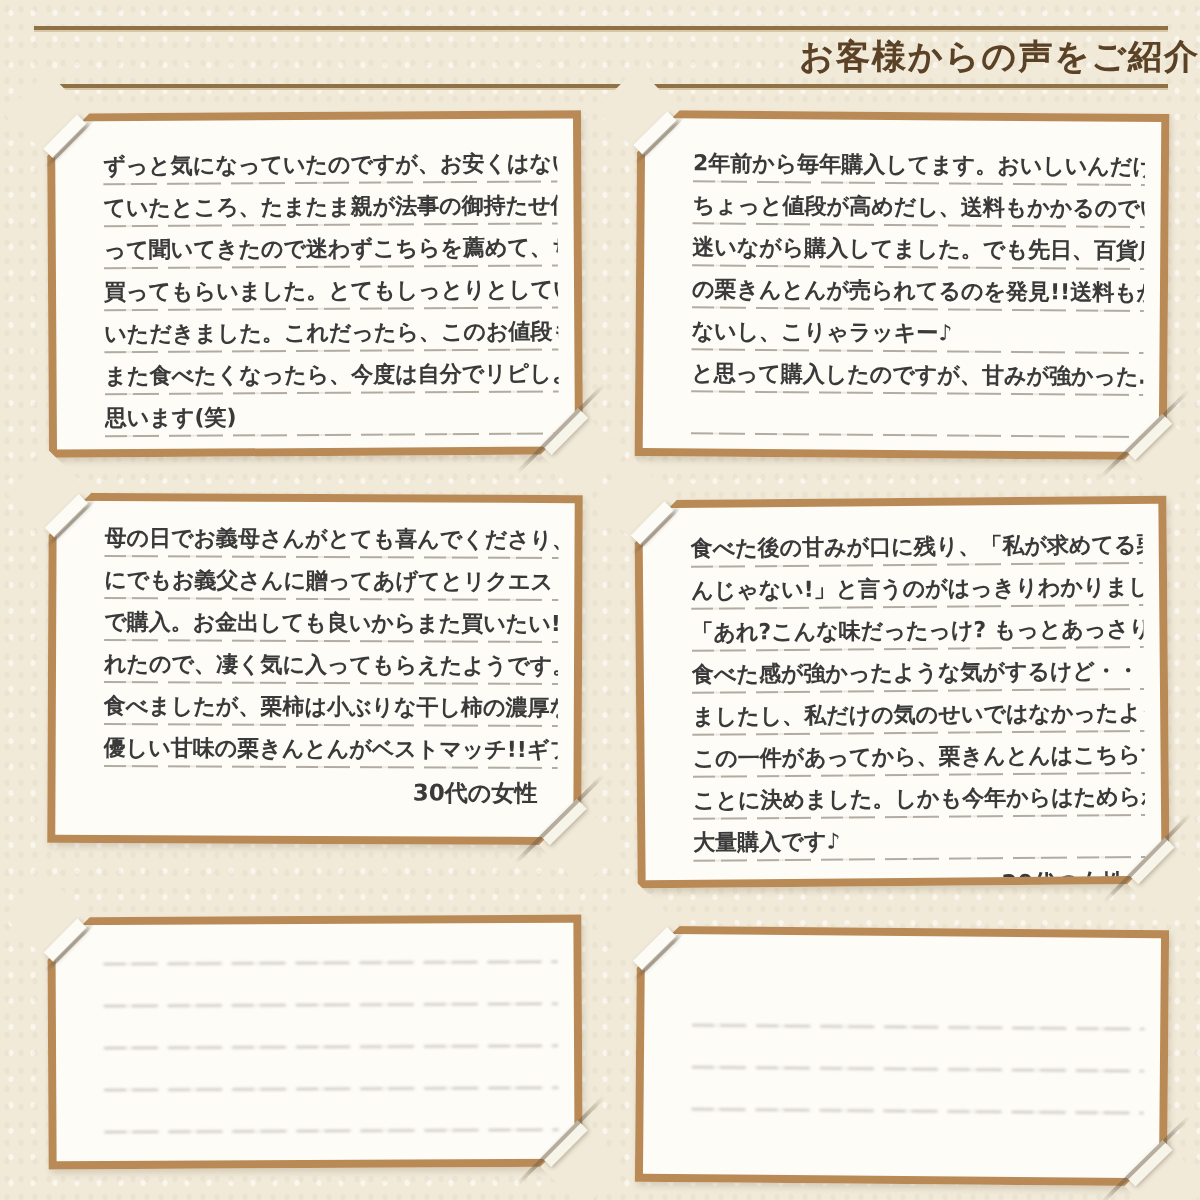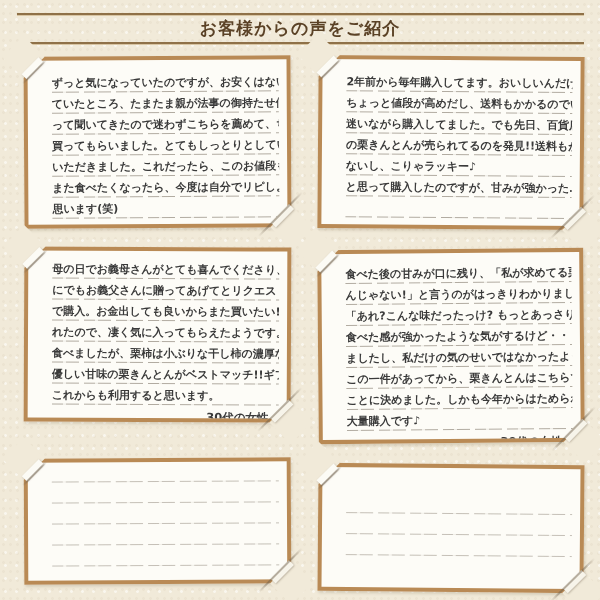--- a/index.html
+++ b/index.html
@@ -14,21 +14,21 @@
     background-color:var(--bg);
     background-image:
       radial-gradient(rgba(190,170,140,.10) 1px, transparent 1.6px),
       radial-gradient(rgba(255,255,255,.55) 1px, transparent 1.6px);
     background-size:7px 9px,11px 13px;
     position:relative;
   }
   .hdr-rule{position:absolute;left:17px;right:16px;height:2px;
     background:var(--rule-dark);box-shadow:0 1px 0 var(--rule-light);}
   #rule-top{top:13px;} #rule-bottom{top:42px;}
-  .page-title{position:absolute;top:17px;left:0;width:100%;text-align:center;
+  .page-title{position:absolute;top:17px;left:0;width:100%;text-align:right;
     font-size:17px;font-weight:bold;color:var(--title);letter-spacing:1px;}
   .note{position:absolute;background:var(--card);border:4px solid var(--border);
     box-shadow:1px 2px 3px rgba(90,70,40,.18);}
   .note .body{position:relative;height:100%;padding:12px 8px 0 24px;overflow:hidden;}
   .line{height:21px;line-height:21px;font-size:11px;font-weight:600;color:var(--text);
     white-space:nowrap;overflow:hidden;
     background-image:repeating-linear-gradient(90deg,
       var(--underline) 0 11px, rgba(137,128,115,.15) 11px 14px,
       var(--underline) 14px 27px, rgba(137,128,115,0) 27px 32px);
     background-size:100% 1px;background-repeat:no-repeat;background-position:0 19px;}
@@ -93,21 +93,20 @@
       <span class="slash br"></span>
     </article>
     <article class="note" style="left: 24px; top: 247px; width: 267px; height: 175px; transform: rotate(0.25deg);">
       <div class="body" style="padding-top: 8px;">
         <div class="line">母の日でお義母さんがとても喜んでくださり、父の日</div>
         <div class="line">にでもお義父さんに贈ってあげてとリクエストされたの</div>
         <div class="line">で購入。お金出しても良いからまた買いたい!!と言わ</div>
         <div class="line">れたので、凄く気に入ってもらえたようです。自分達も</div>
         <div class="line">食べましたが、栗柿は小ぶりな干し柿の濃厚な甘さと</div>
         <div class="line">優しい甘味の栗きんとんがベストマッチ!!ギフト用に</div>
-        <div class="line">これからも利用すると思います。</div>
         <div class="attribution">30代の女性</div>
       </div>
       <span class="cut tl"></span>
       <span class="flap tl"></span>
       <span class="slash tl"></span>
       <span class="cut br"></span>
       <span class="flap br"></span>
       <span class="slash br"></span>
     </article>
     <article class="note" style="left: 318px; top: 249px; width: 266px; height: 194px; transform: rotate(-0.5deg);">

